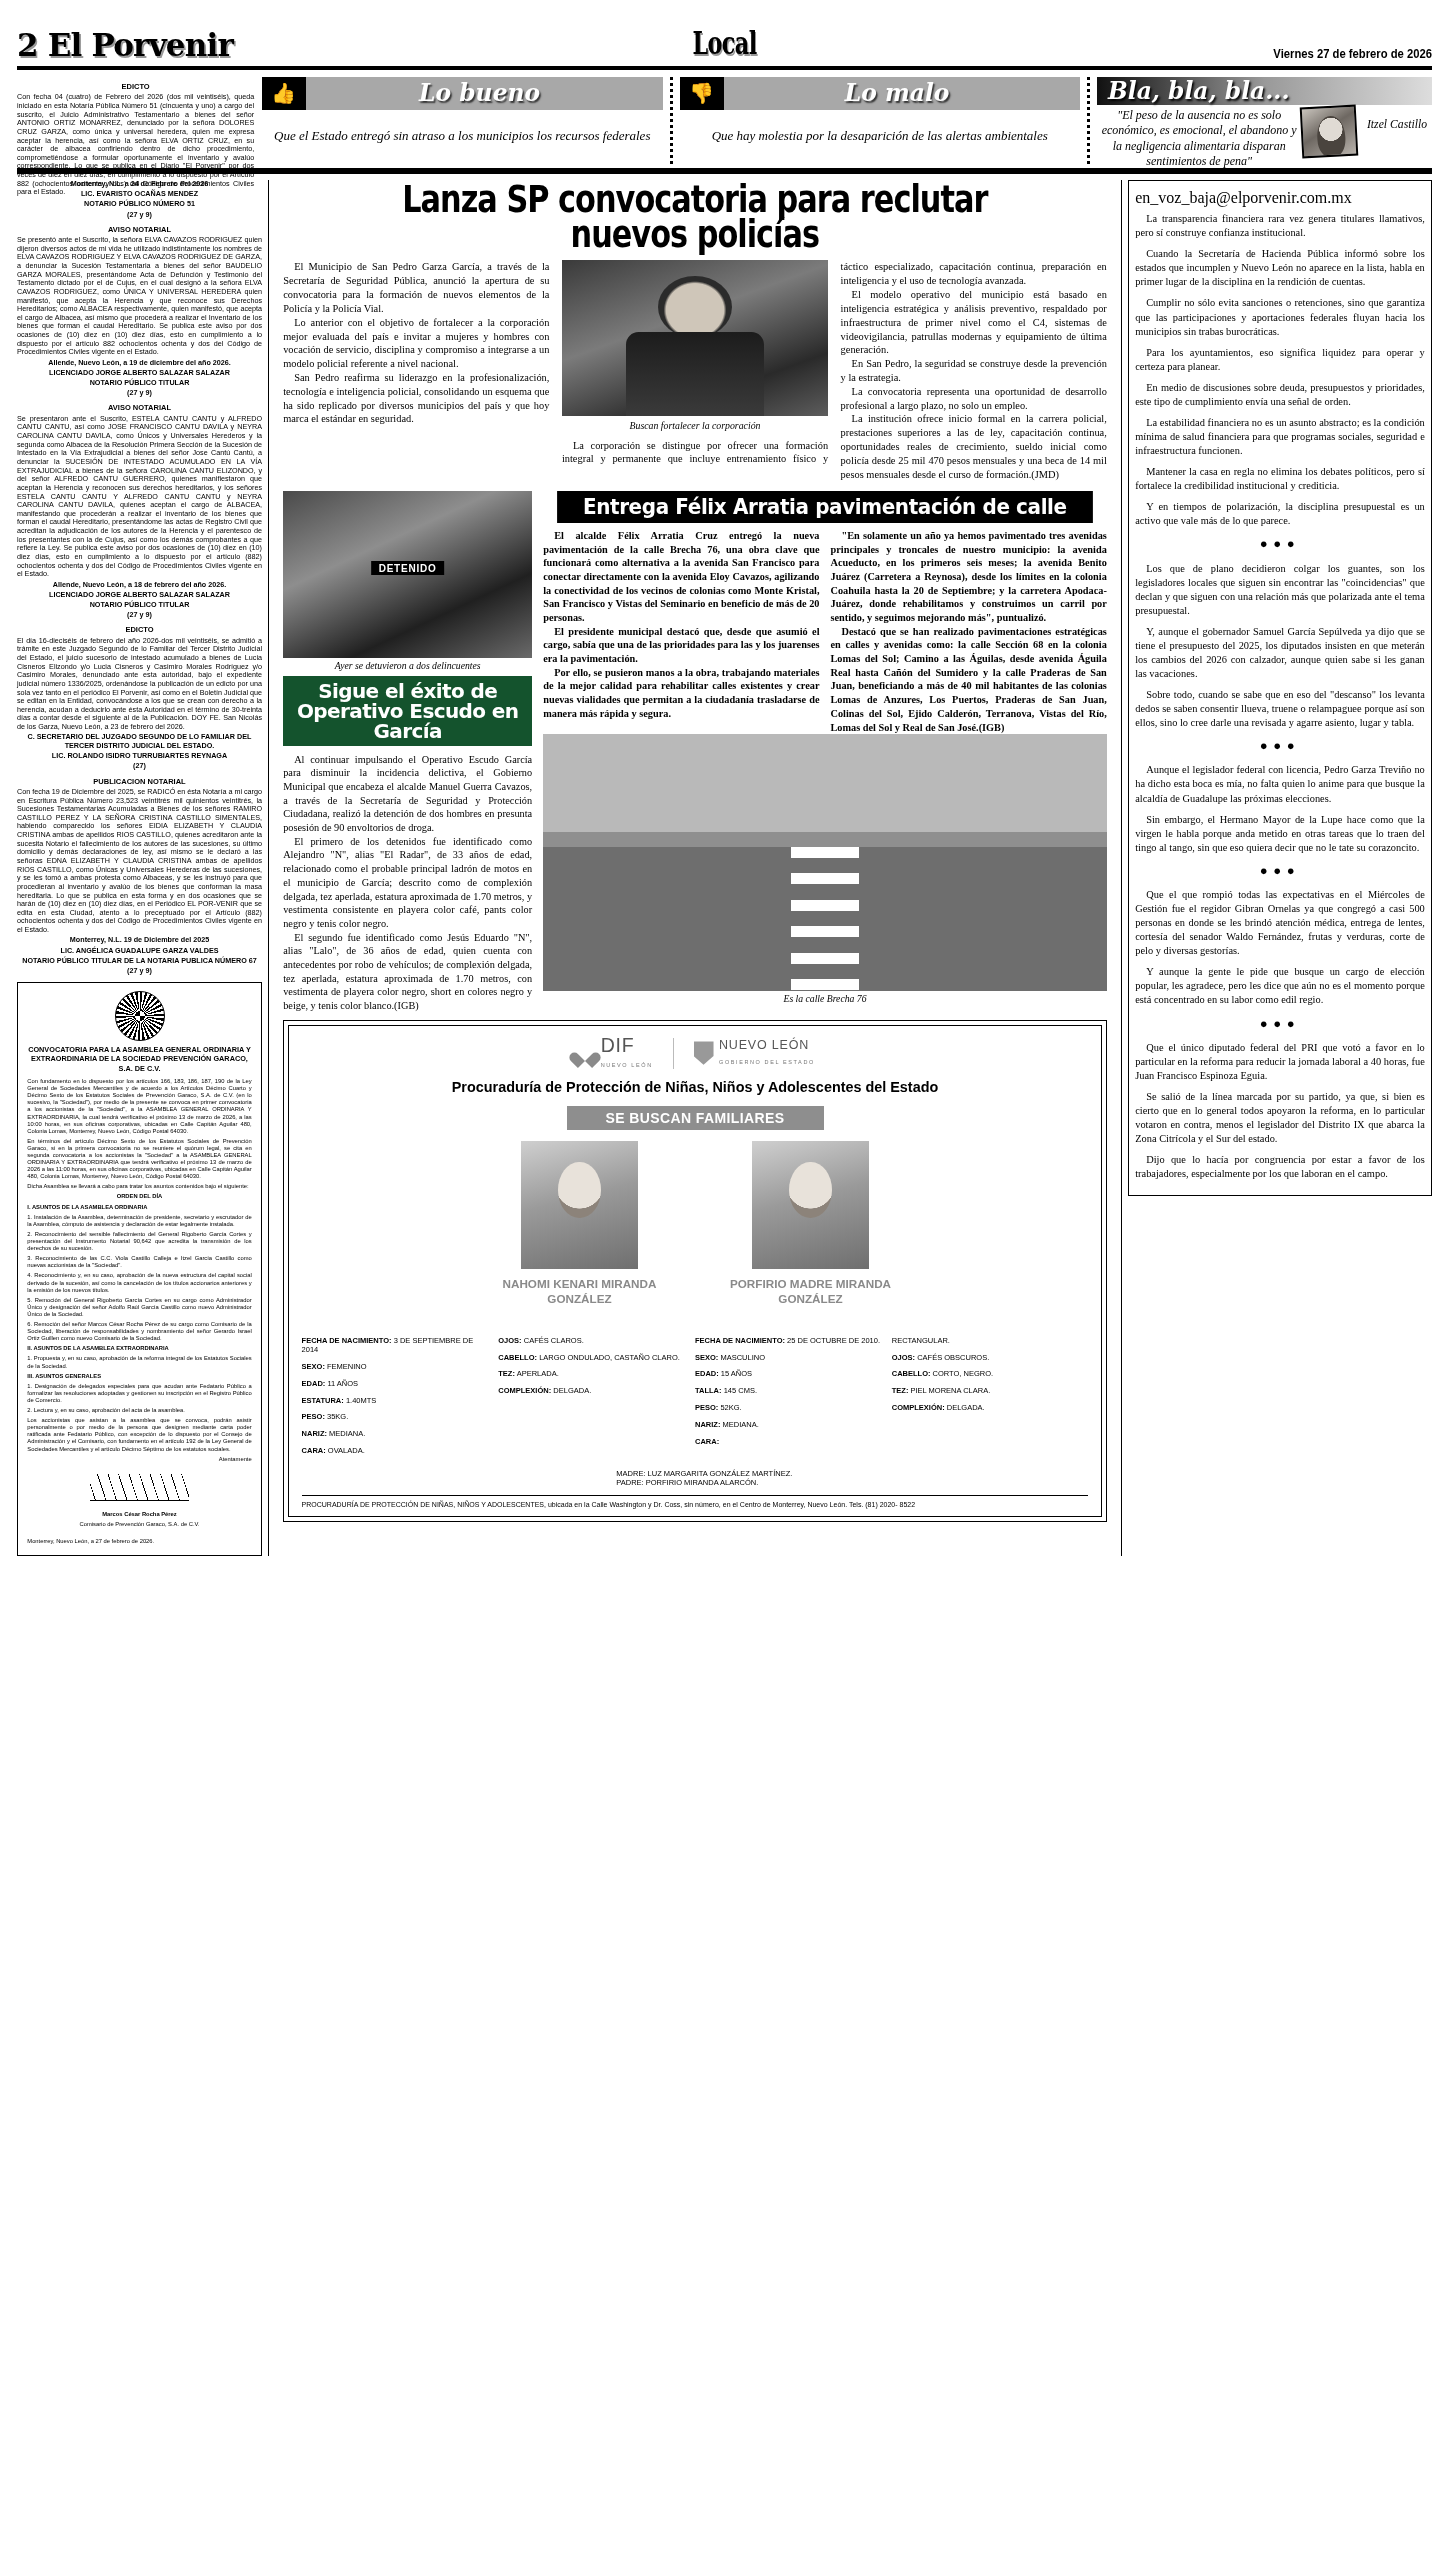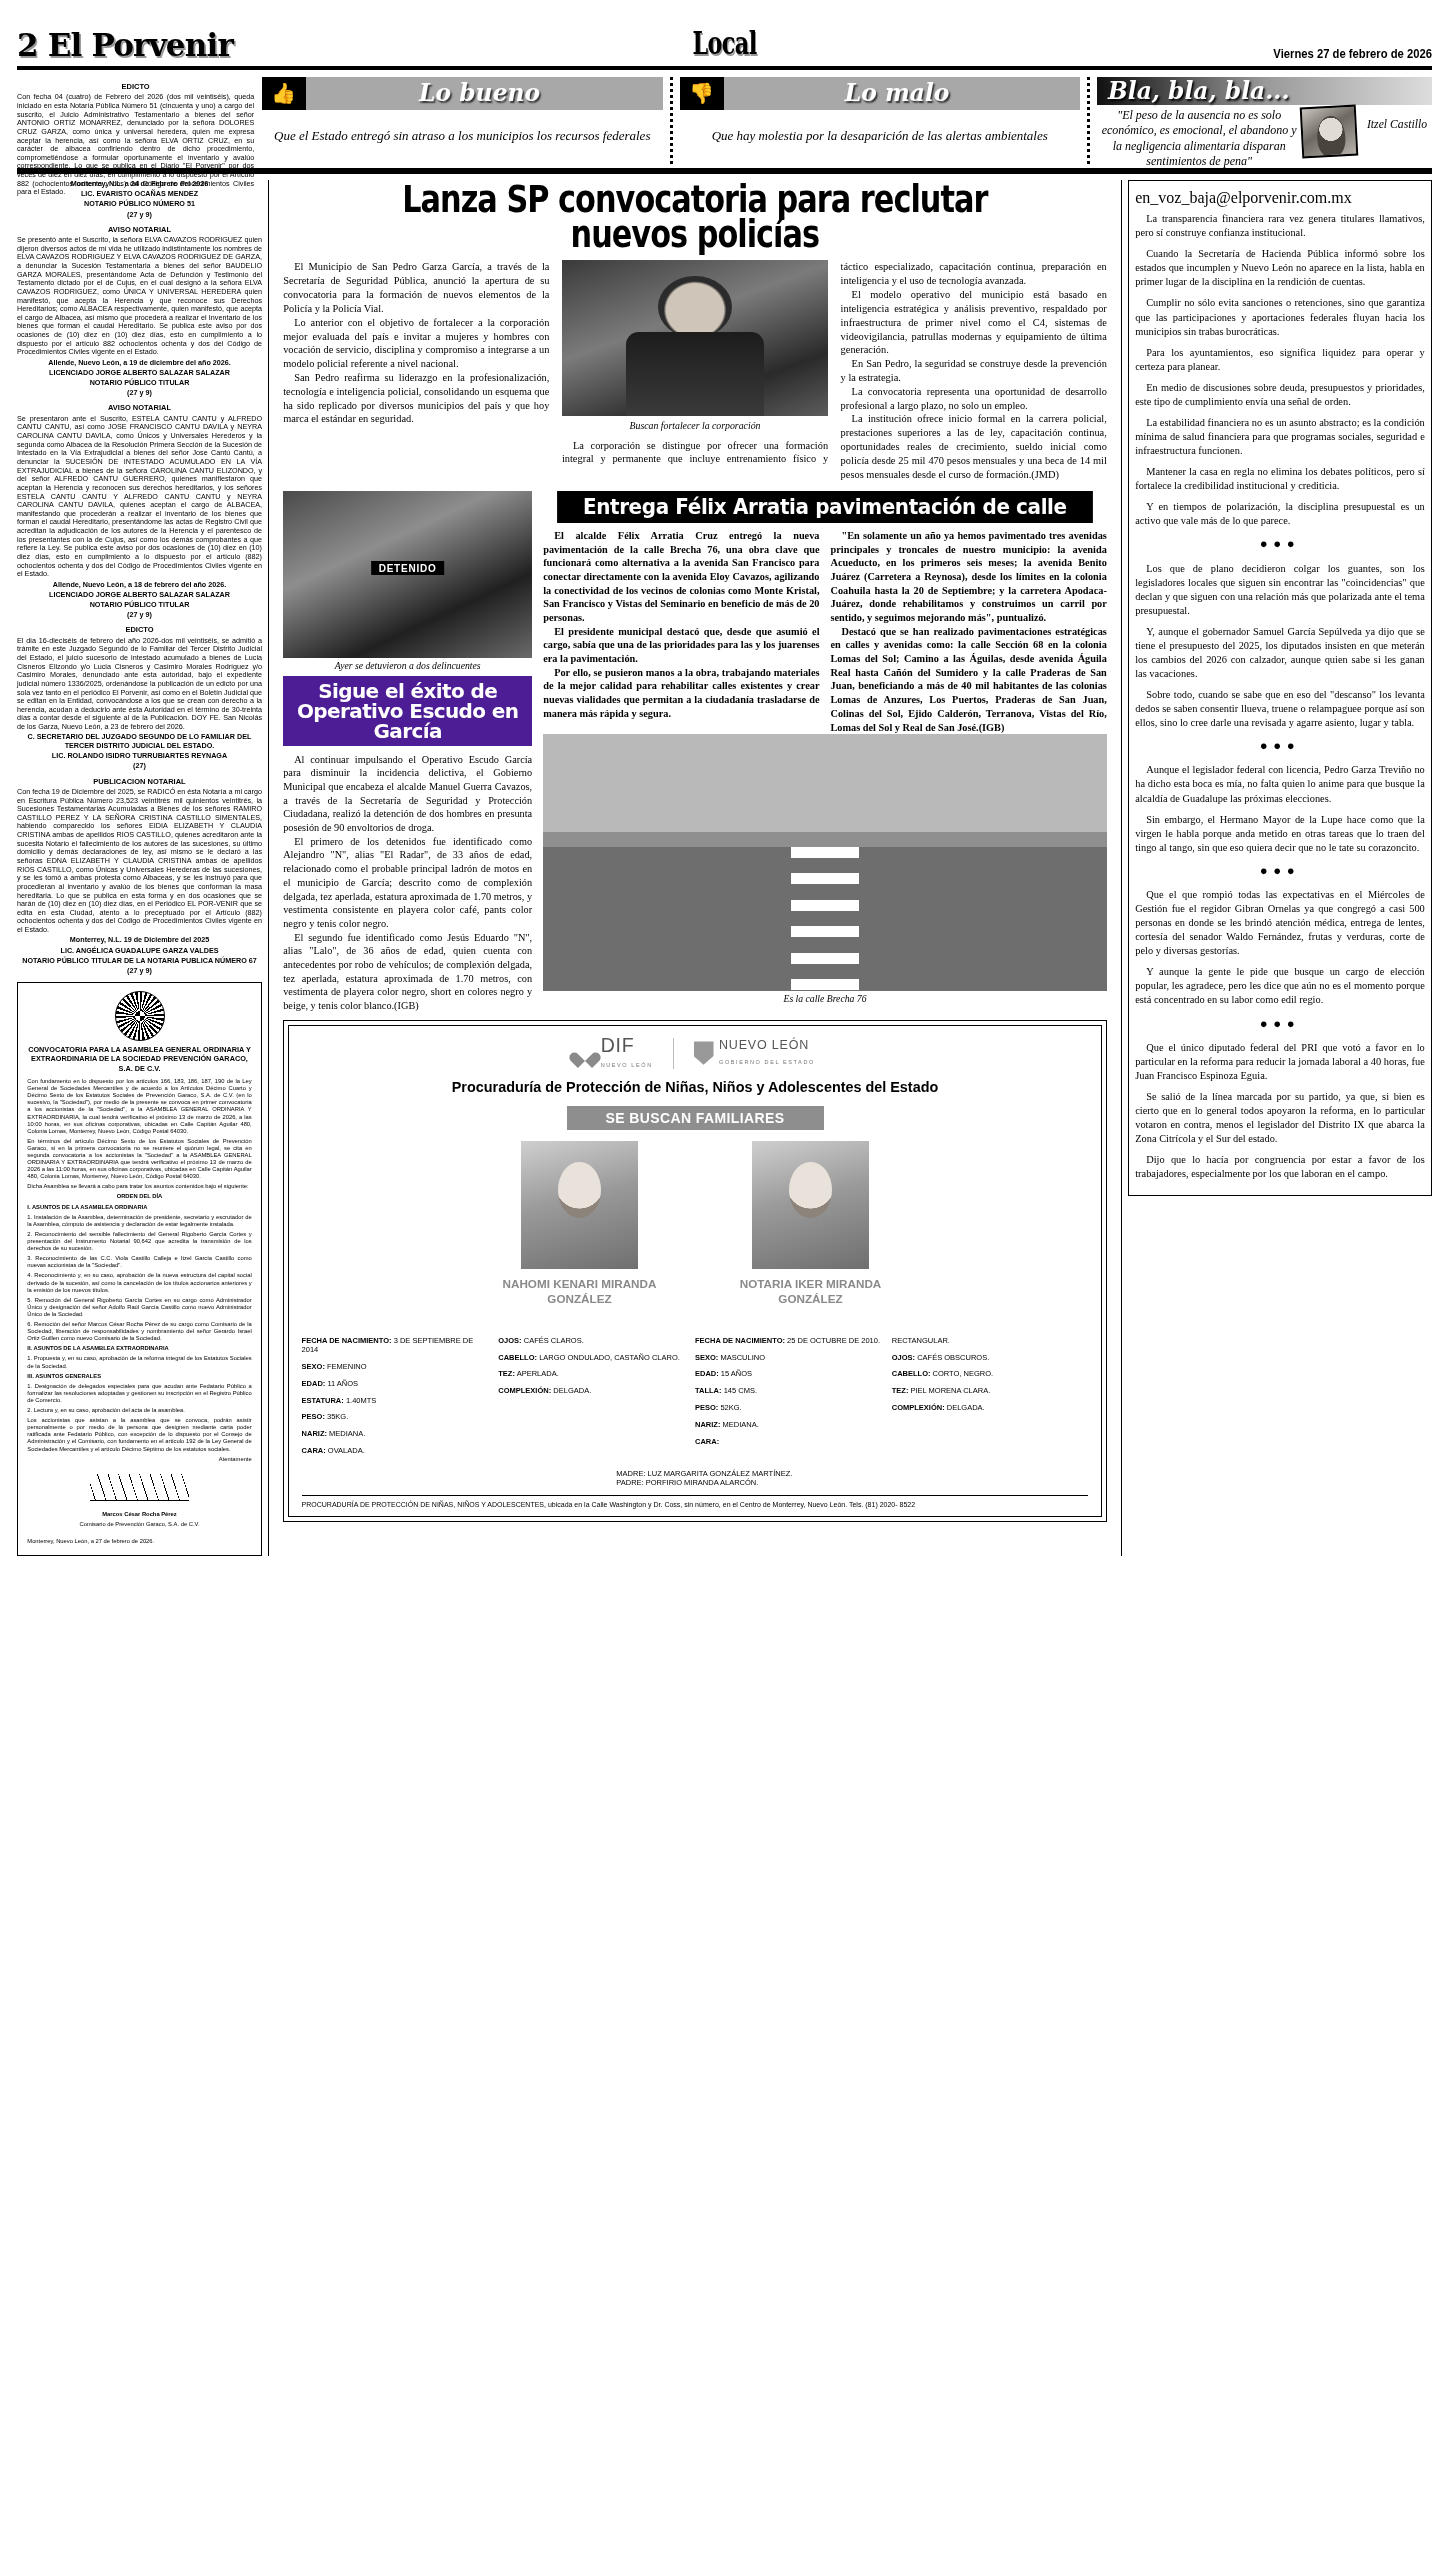--- a/index.html
+++ b/index.html
@@ -92,21 +92,21 @@
   .photo-main::after { content:""; position:absolute; left:24%; top:46%; width:52%; height:58%;
      background:linear-gradient(180deg,#1c1c1c,#3d3d3d); border-radius:12.5px 12.5px 0 0; }
   .cap { font-family:"Liberation Serif", serif; font-style:italic; font-size:9.8px;
          text-align:center; margin:2.3px 0 6.2px 0; }
 
   
   .band { background:#000; color:#fff; font-family:"DejaVu Sans", sans-serif;
           font-weight:bold; text-align:center; letter-spacing:-0.4px; }
   .band-1 { font-size:21px; padding:3.9px 4.7px; transform:scaleX(0.95); }
   .h2-black { font-family:"DejaVu Sans", sans-serif; font-weight:bold; font-size:20px;
-              line-height:1.02; letter-spacing:-0.6px; color:#fff; background:#4c1d95;
+              line-height:1.02; letter-spacing:-0.6px; color:#fff; background:#14532d;
               text-align:center; padding:4.7px 6.2px; }
 
   .two-col { column-count:2; column-gap:11px; font-family:"Liberation Serif", serif;
              font-size:10.3px; line-height:1.33; text-align:justify;font-weight:bold; }
   .two-col p { margin:0; text-indent:11px; }
 
   .photo-arrest { width:100%; height:167px;
     background:linear-gradient(155deg,#4a4a4a,#8e8e8e 35%,#202020 70%,#6a6a6a);
     position:relative; overflow:hidden; }
   .photo-arrest::before { content:"DETENIDO"; position:absolute; left:50%; top:42%;
@@ -391,21 +391,21 @@
           <div class="dif-h1">Procuraduría de Protección de Niñas, Niños y Adolescentes del Estado</div>
           <div class="busca-pill">SE BUSCAN FAMILIARES</div>
 
           <div class="persons">
             <div class="person">
               <div class="p-photo"></div>
               <div class="p-name">NAHOMI KENARI MIRANDA GONZÁLEZ</div>
             </div>
             <div class="person">
               <div class="p-photo"></div>
-              <div class="p-name">NOTARIA IKER MIRANDA GONZÁLEZ</div>
+              <div class="p-name">PORFIRIO MADRE MIRANDA GONZÁLEZ</div>
             </div>
           </div>
 
           <div class="facts">
             <div class="fcol">
               <p><span class="b">FECHA DE NACIMIENTO:</span> <span>3 DE SEPTIEMBRE DE 2014</span></p>
               <p><span class="b">SEXO:</span> <span>FEMENINO</span></p>
               <p><span class="b">EDAD:</span> <span>11 AÑOS</span></p>
               <p><span class="b">ESTATURA:</span> <span>1.40MTS</span></p>
               <p><span class="b">PESO:</span> <span>35KG.</span></p>

